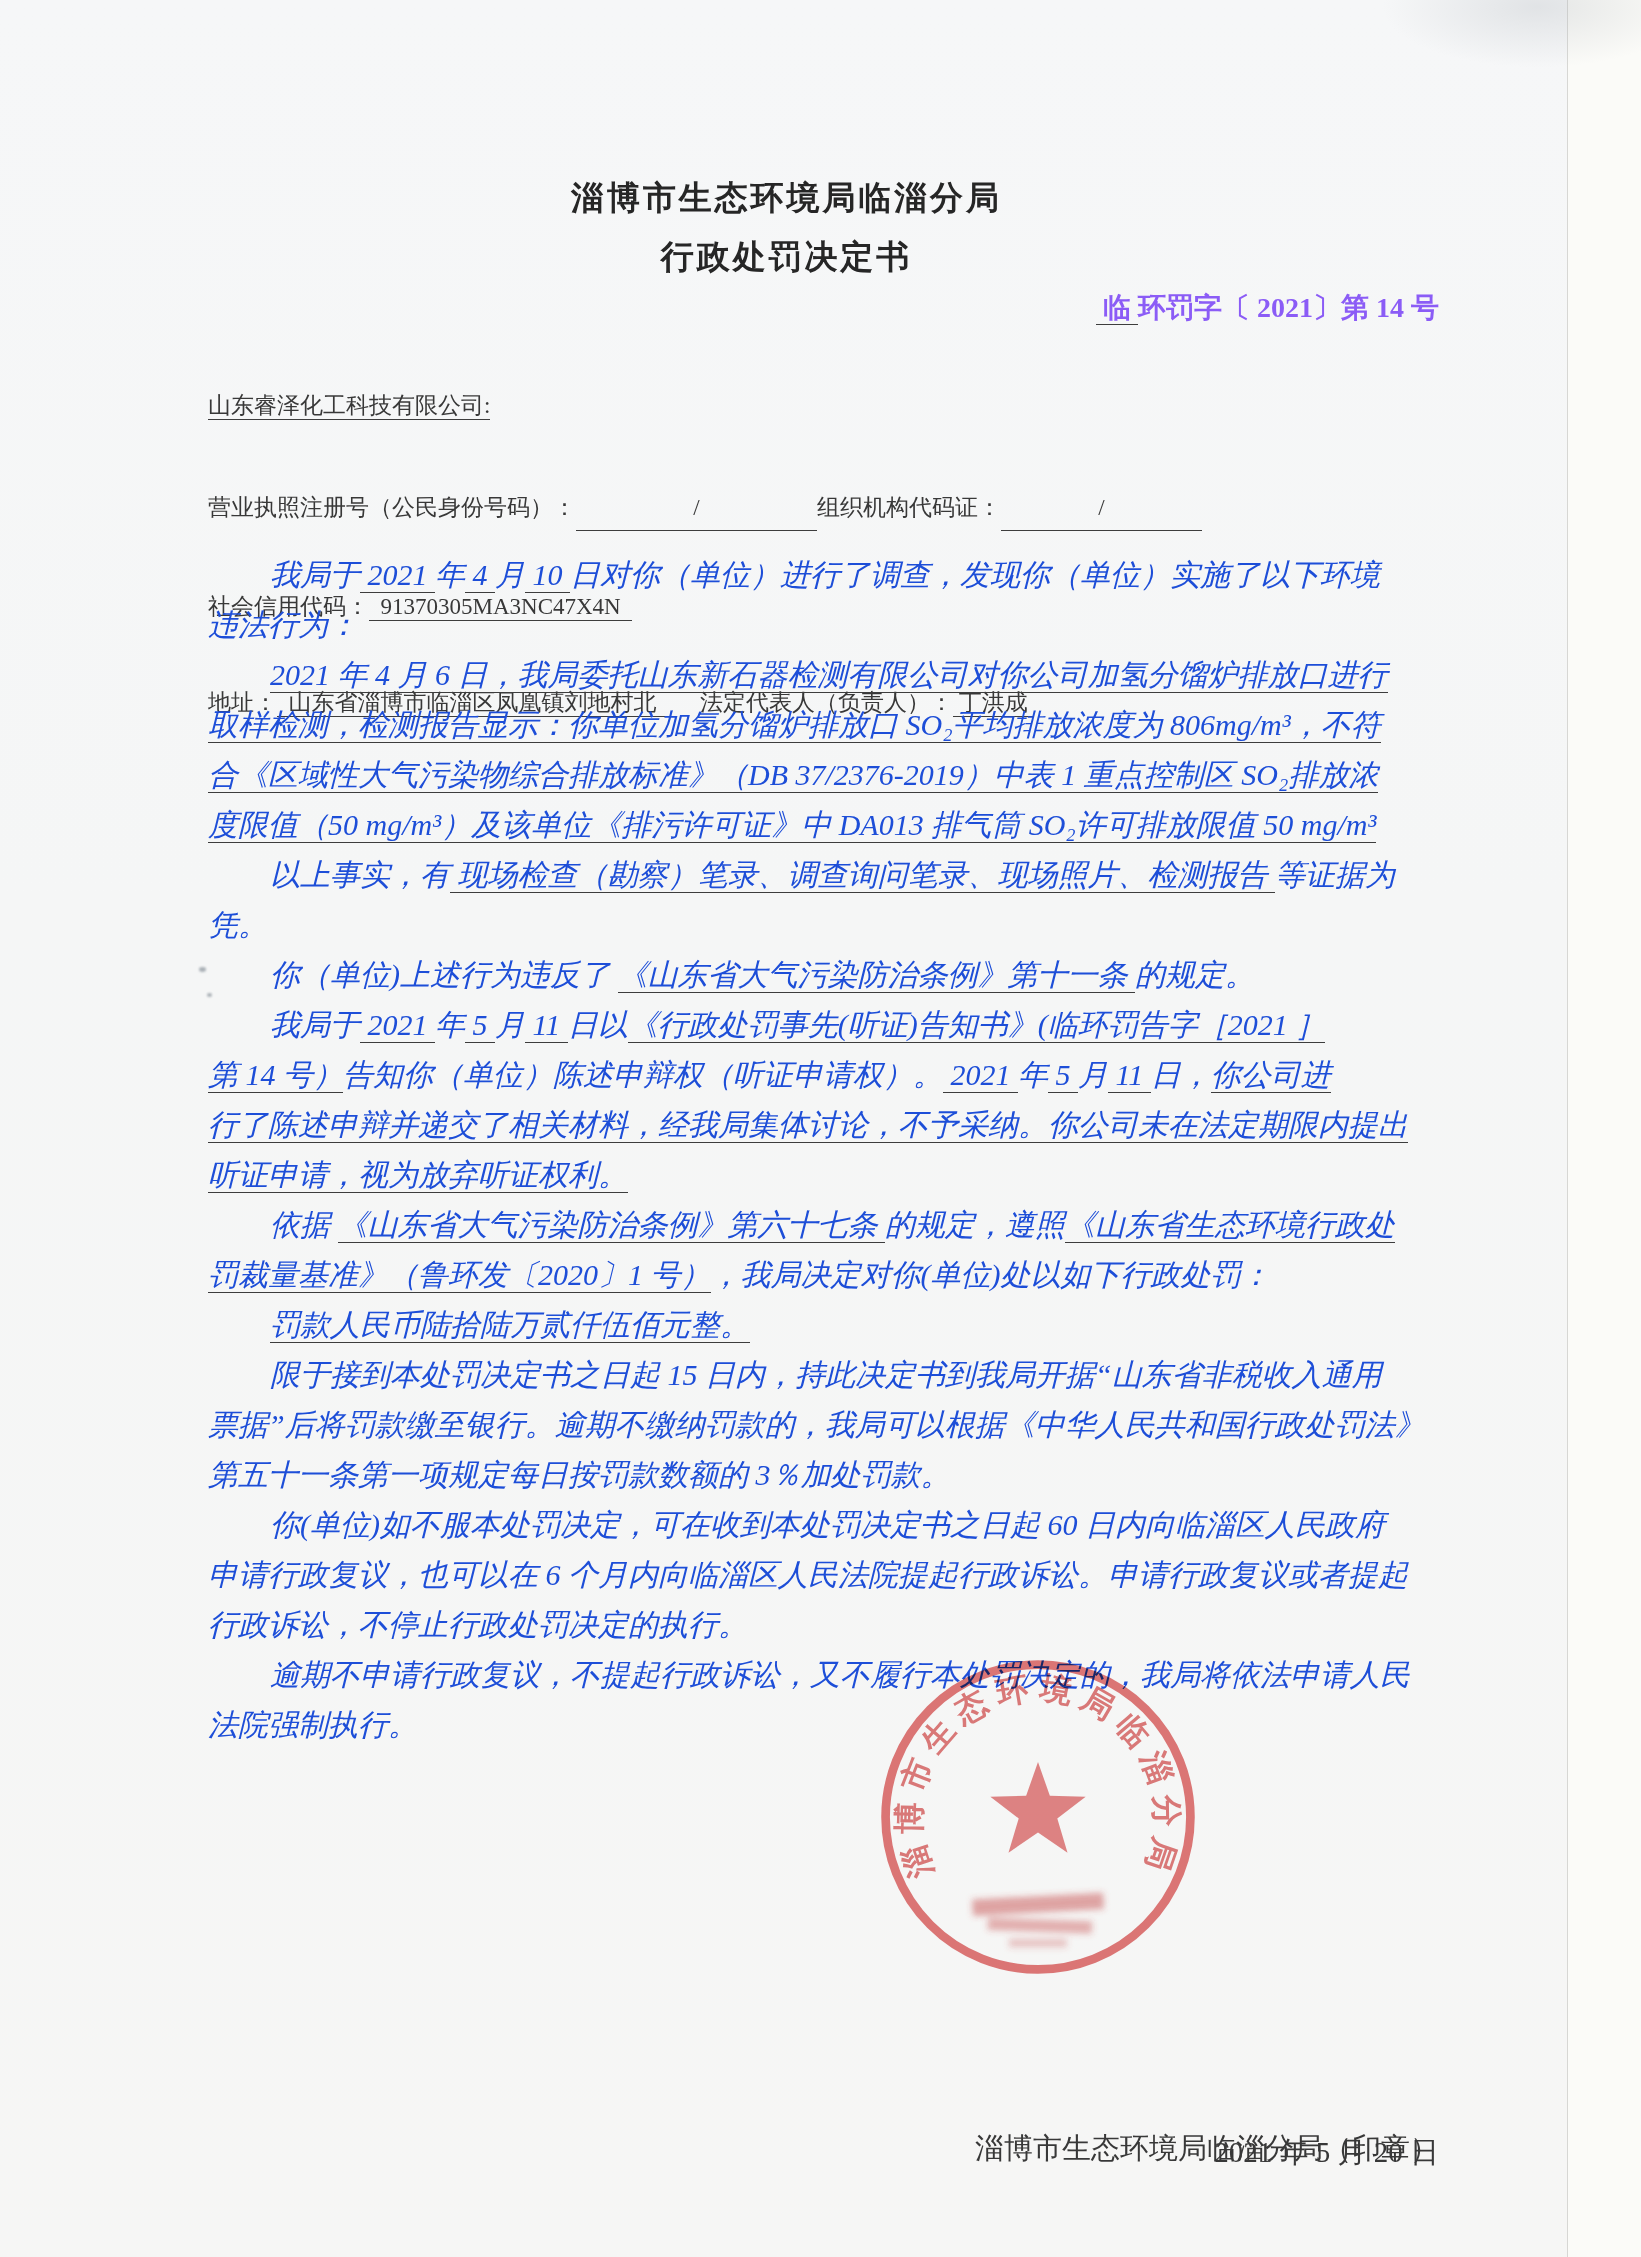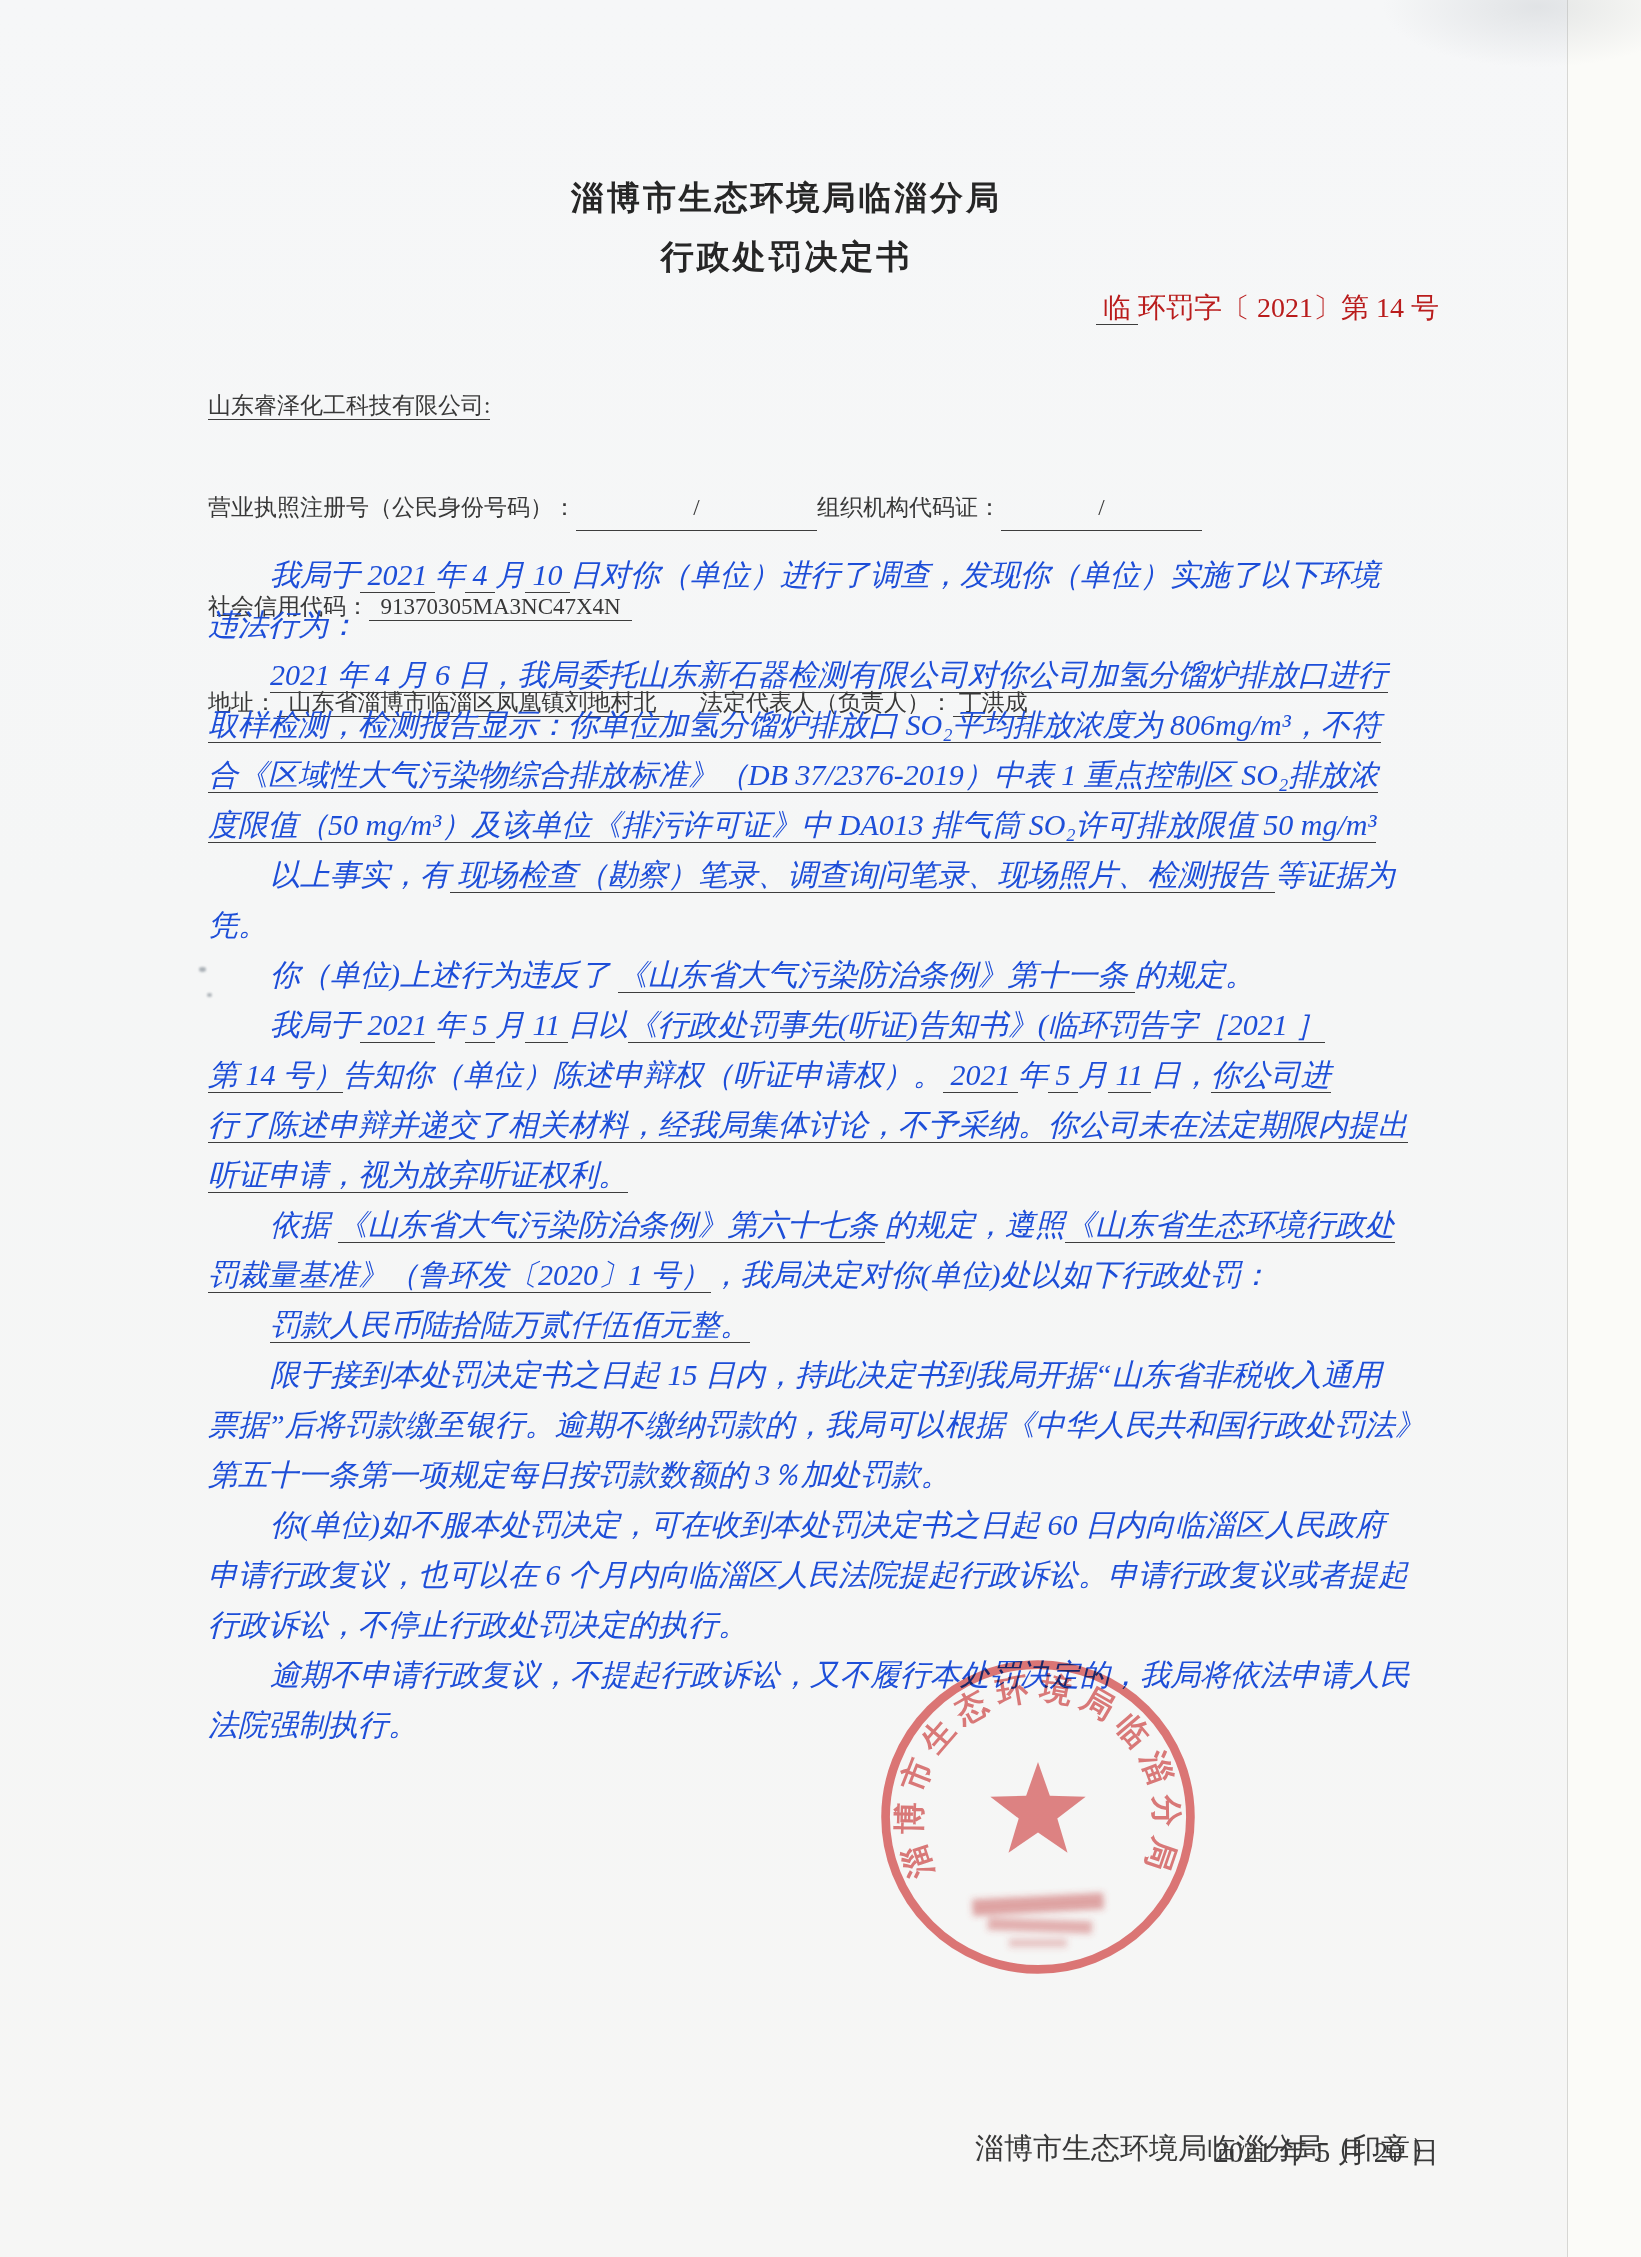--- a/index.html
+++ b/index.html
@@ -19,21 +19,21 @@
   .abs{position:absolute;left:208px;width:1231px;color:#383838;}
   .line{line-height:50px;font-size:30px;position:relative;white-space:nowrap;}
   .line span{white-space:pre;}
   .hline{line-height:44px;font-size:23px;position:relative;white-space:nowrap;color:#383838;}
   .hline span{white-space:pre;}
   .ind{text-indent:62px;}
   .u{border-bottom:1.9px solid #3d3d3d;padding-bottom:1px;}
   .title{font-family:"Liberation Sans","DejaVu Sans",sans-serif;
          font-weight:700;font-size:33px;letter-spacing:2.9px;color:#262626;
          text-align:center;transform:translateX(-37px);white-space:nowrap;}
-  #doc-number{text-align:right;padding-right:169px;font-size:28px;color:#b91c1c;}
+  #doc-number{text-align:right;padding-right:169px;font-size:28px;color:#8b5cf6;font-weight:bold;}
   .blank{display:inline-block;text-align:center;border-bottom:1.9px solid #3d3d3d;
          text-indent:0;}
   #license-blank{width:241px;}
   #orgcode-blank{width:201px;}
   .gap-left{margin-left:32px;}
   #sig-line{text-align:right;padding-right:159px;font-size:29px;}
   #date-line{text-align:right;padding-right:297px;font-size:29px;}
   .tailline{position:absolute;left:436px;right:1.9px;bottom:6.8px;height:0;
             border-bottom:1.9px solid #3d3d3d;}
   #body-lines{position:absolute;left:208px;top:550px;width:1231px;color:#1d4ed8;font-style:italic;}

